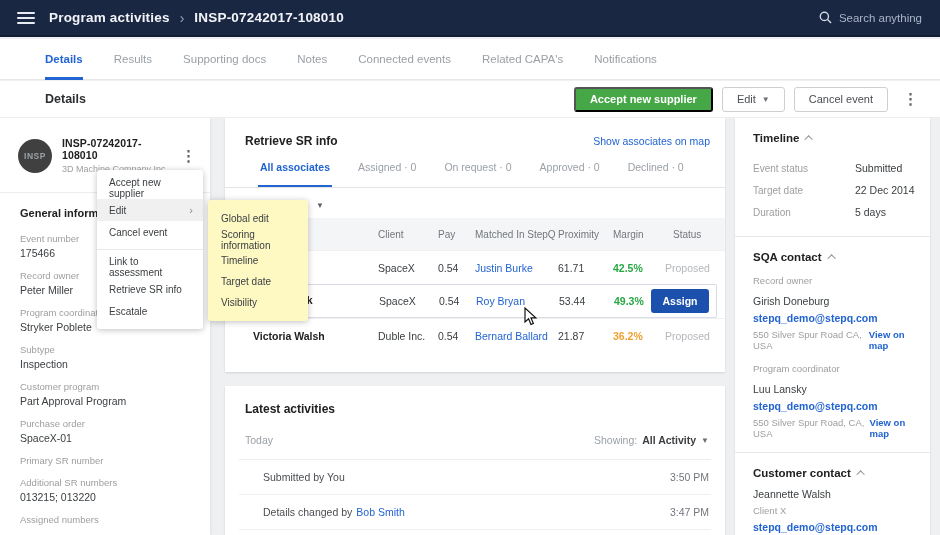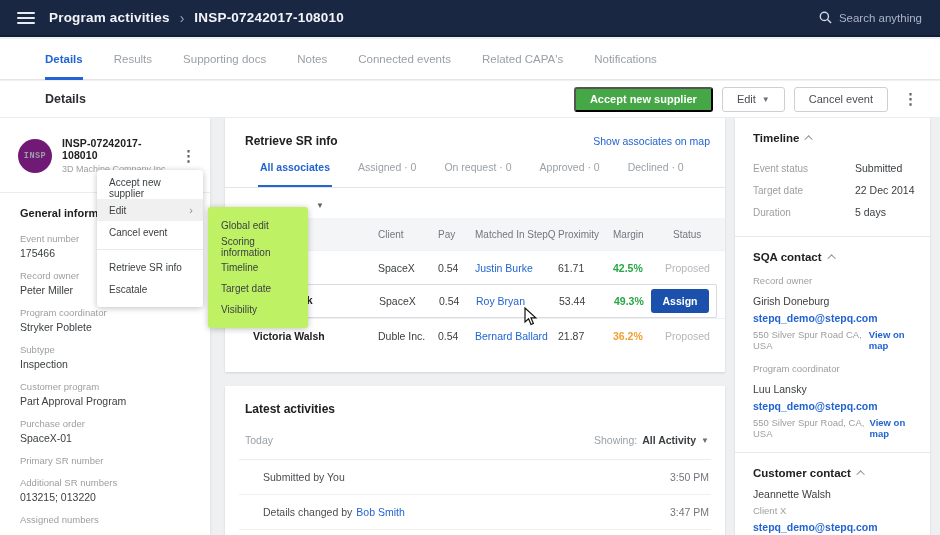--- a/index.html
+++ b/index.html
@@ -38,41 +38,41 @@
   .caret { font-size:8px; color:#6b6f76; }
   .kebab { color:#5f6368; font-size:15px; letter-spacing:0; padding:0 6px; cursor:pointer; font-weight:700; }
 
   
   .content { position:absolute; left:0; top:118px; width:940px; height:417px; overflow:hidden; }
 
   
   .left-panel { position:absolute; left:0; top:0; width:210px; height:417px; background:#fff;
     box-shadow:1px 0 3px rgba(0,0,0,.06); z-index:5; }
   .lp-head { display:flex; align-items:center; padding:19px 8px 18px 18px; }
-  .avatar { width:34px; height:34px; border-radius:50%; background:#701a75; color:#9aa0a6;
-    font-size:8.5px; font-weight:700; letter-spacing:.5px; display:flex; align-items:center; justify-content:center;font-family:Liberation Mono, monospace; }
+  .avatar { width:34px; height:34px; border-radius:50%; background:#404040; color:#9aa0a6;
+    font-size:8.5px; font-weight:700; letter-spacing:.5px; display:flex; align-items:center; justify-content:center; }
   .lp-id { margin-left:10px; flex:1; min-width:0; }
   .lp-id .id { font-size:10.5px; font-weight:700; color:#212121; letter-spacing:.1px; }
   .lp-id .co { font-size:9px; color:#9e9e9e; margin-top:3px; white-space:nowrap; }
   .lp-divider { height:1px; background:#ececec; }
   .gi { padding:14px 18px 0 20px; }
   .gi-title { font-size:11px; font-weight:700; color:#212121; margin-bottom:14px; }
   .field { margin-bottom:11px; }
   .field .label { font-size:9.5px; color:#9e9e9e; margin-bottom:3px; }
   .field .value { font-size:10.5px; color:#3c4043; }
 
   
   .menu { position:absolute; left:97px; top:52px; width:106px; background:#fff; border-radius:3px;
     box-shadow:0 1px 6px rgba(0,0,0,.25); z-index:30; padding:7px 0; }
   .menu-item { height:22px; display:flex; align-items:center; padding:0 10px 0 12px;
     font-size:10px; color:#3c4043; cursor:pointer; justify-content:space-between; }
   .menu-item.hover { background:#f0f0f0; }
   .menu-sep { height:1px; background:#e9e9e9; margin:6px 0; }
   .mi-arrow { color:#8a8f96; font-size:11px; }
-  .submenu { position:absolute; left:208px; top:89px; width:100px; background:#bef264; border-radius:3px;
+  .submenu { position:absolute; left:208px; top:82px; width:100px; background:#fef9c3; border-radius:3px;
     box-shadow:0 1px 6px rgba(0,0,0,.25); z-index:31; padding:8px 0; }
   .submenu .menu-item { padding:0 10px 0 13px; height:21px; }
 
   
   .card { position:absolute; background:#fff; box-shadow:0 1px 2px rgba(0,0,0,.12); }
   .card-sr { left:225px; top:0; width:500px; height:254px; }
   .card-act { left:225px; top:268px; width:500px; height:210px; }
   .sidebar { left:735px; top:0; width:195px; height:417px; }
 
   
@@ -387,20 +387,23 @@
         </div>
       <div class="menu-item hover">
         <span>Edit</span>
         <span class="mi-arrow">›</span>
       </div>
       <div class="menu-item">
           <span>Cancel event</span>
         </div>
       <div class="menu-sep"></div>
       <div class="menu-item">
+          <span>Link to assessment</span>
+        </div>
+      <div class="menu-item">
           <span>Retrieve SR info</span>
         </div>
       <div class="menu-item">
           <span>Escatale</span>
         </div>
     </div>
 
     <div class="submenu">
       <div class="menu-item">
           <span>Global edit</span>

